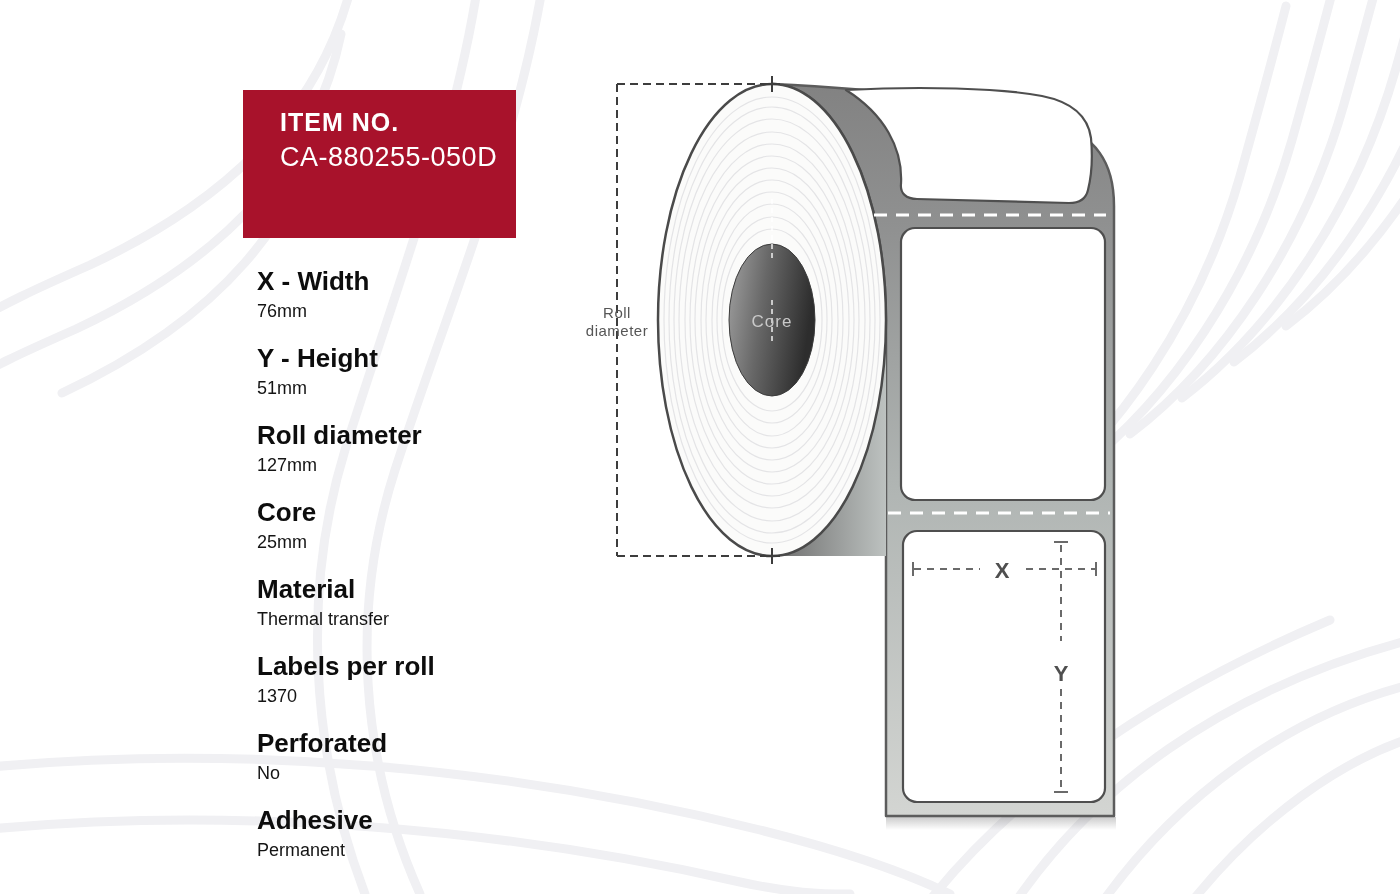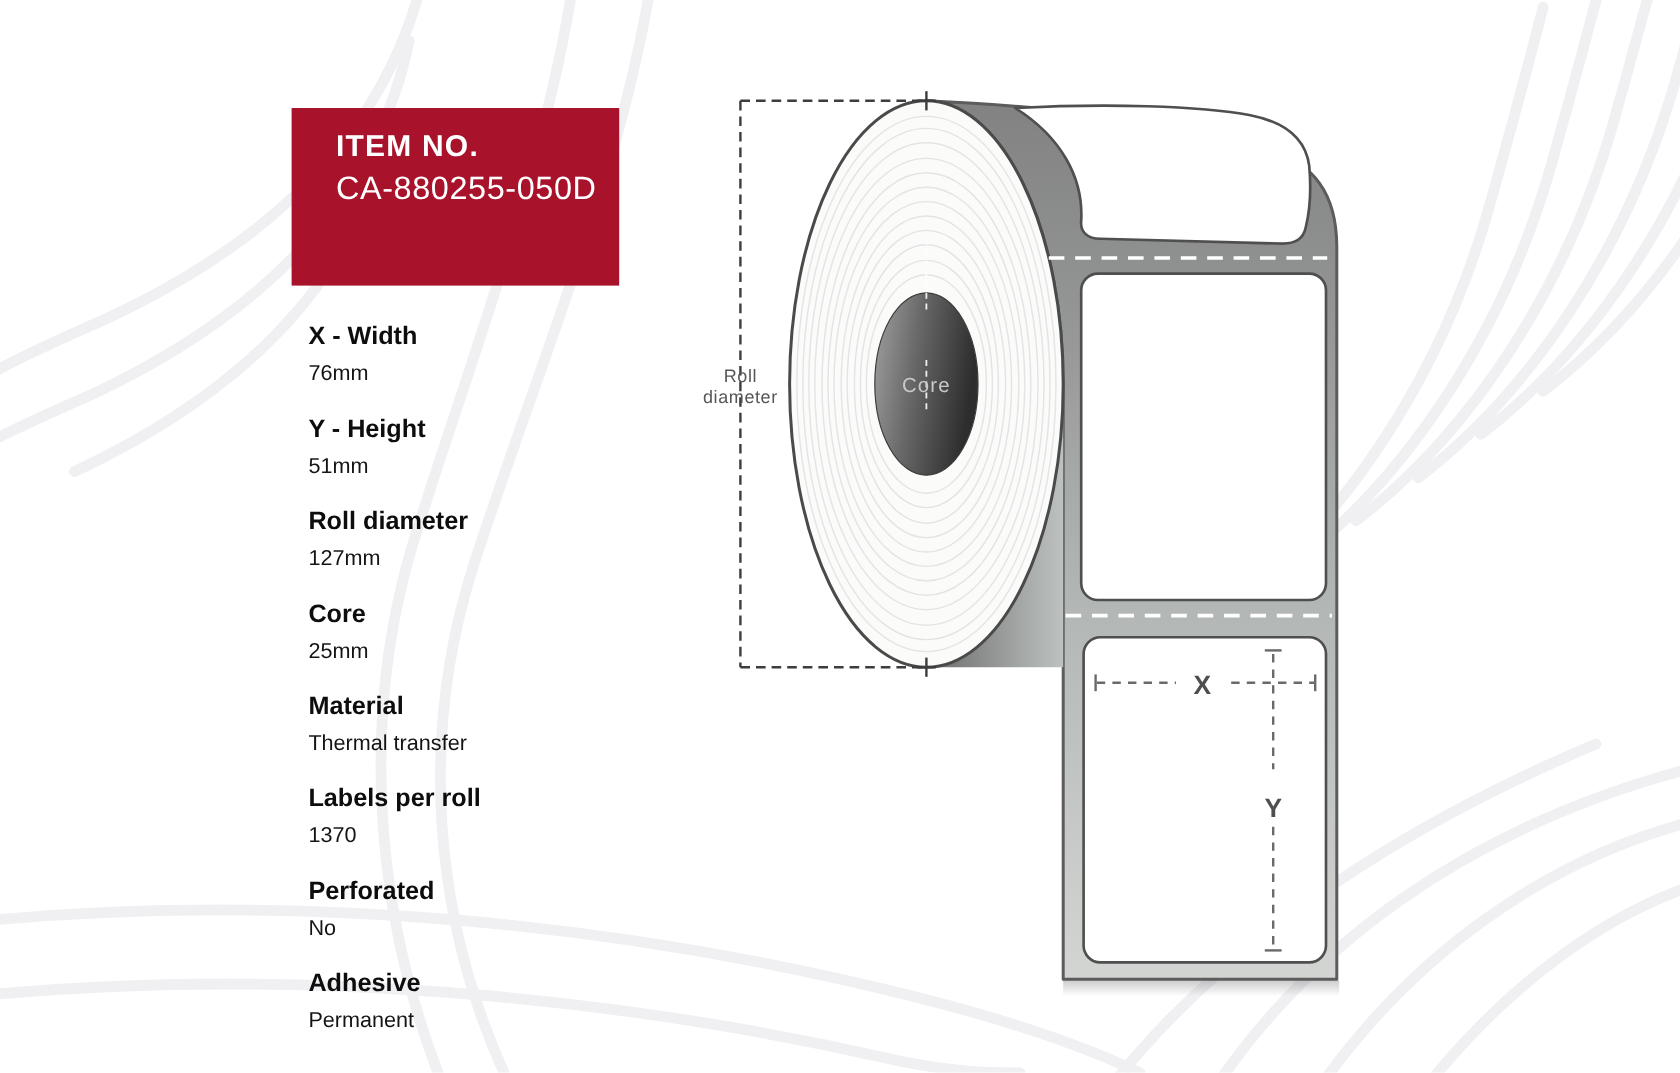--- a/index.html
+++ b/index.html
@@ -11,21 +11,21 @@
   .badge{
     position:absolute;left:220px;top:90px;width:273px;height:148px;
     background:#A8122B;color:#ffffff;box-sizing:border-box;
     padding:16px 0 16px 37px;
     margin-left:23px;
   }
   .badge-label{font-size:25px;font-weight:bold;letter-spacing:1px;line-height:33px;}
   .badge-code{font-size:27px;font-weight:normal;letter-spacing:.5px;line-height:37px;}
   .specs{position:absolute;left:257px;top:266px;width:240px;}
   .spec{margin-bottom:17px;}
-  .spec-label{font-size:21px;font-weight:bold;color:#0d0d0d;line-height:30px;}
+  .spec-label{font-size:26px;font-weight:bold;color:#0d0d0d;line-height:30px;}
   .spec-value{font-size:18px;font-weight:normal;color:#141414;line-height:30px;}
   .wv{fill:none;stroke:#f0f0f3;stroke-width:9;stroke-linecap:round;}
   .ring{fill:none;stroke:#e4e4e6;stroke-width:1.2;}
   .meas{stroke:#3d3d3d;stroke-width:2;stroke-dasharray:8 5;fill:none;}
   .meas-tick{stroke:#3d3d3d;stroke-width:2;fill:none;}
   .sep{stroke:#ffffff;stroke-width:3;stroke-dasharray:13 9;fill:none;}
   .dim{stroke:#6a6a6a;stroke-width:2;stroke-dasharray:7 6;fill:none;}
   .dim-tick{stroke:#6a6a6a;stroke-width:2;fill:none;}
   .lbl-shape{fill:#ffffff;stroke:#4f4f4f;stroke-width:2.2;stroke-linejoin:round;}
   .svg-txt-gray{fill:#565656;font-size:15px;letter-spacing:.5px;}

